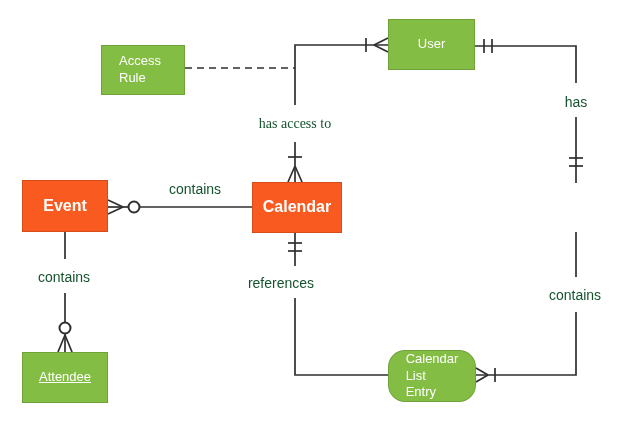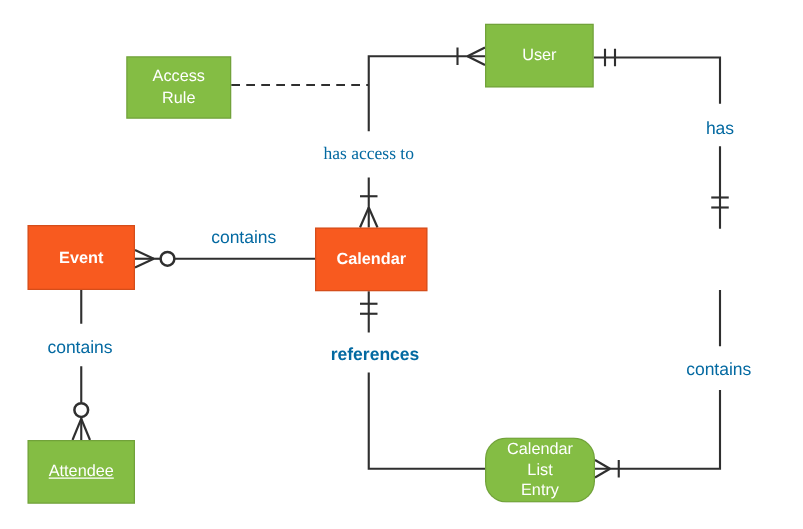--- a/index.html
+++ b/index.html
@@ -10,30 +10,30 @@
     font-family:"Liberation Sans","DejaVu Sans",sans-serif;
     overflow:hidden;
   }
   svg.connectors{position:absolute;left:0;top:0;width:642px;height:423px;}
   .ln{stroke:#2f2f2f;stroke-width:1.7;fill:none;}
   .dash{stroke-dasharray:7 5;}
   .dot{fill:#ffffff;stroke:#2f2f2f;stroke-width:2;}
   .entity{
     position:absolute;
     display:flex;align-items:center;justify-content:center;
-    color:#ffffff;font-size:13px;line-height:1.3;text-align:center;
+    color:#ffffff;font-size:13px;line-height:1.3;text-align:left;
     box-sizing:border-box;border:1px solid rgba(0,0,0,0.14);
     padding:2px 17px;
     user-select:none;
   }
   .entity.green{background:#84BD44;}
-  .entity.orange{background:#F85A1F;font-weight:bold;font-size:13px;}
+  .entity.orange{background:#F85A1F;font-weight:bold;font-size:16px;}
   .rel-label{
     position:absolute;transform:translate(-50%,-50%);
-    font-size:14px;color:#0369a1;white-space:nowrap;
+    font-size:14px;color:#14532d;white-space:nowrap;
     user-select:none;
   }
 </style>
 </head>
 <body>
 
 <div class="canvas">
 
   <svg class="connectors">
 
@@ -142,17 +142,17 @@
   </div>
 
   <div class="rel-label" style="left:295px;top:124px;font-family:Liberation Serif, serif;">has access to</div>
 
   <div class="rel-label" style="left:576px;top:102px;">has</div>
 
   <div class="rel-label" style="left:195px;top:189px;">contains</div>
 
   <div class="rel-label" style="left:64px;top:277px;">contains</div>
 
-  <div class="rel-label" style="left:300px;top:283px;font-weight:bold;">references</div>
+  <div class="rel-label" style="left:281px;top:283px;">references</div>
 
   <div class="rel-label" style="left:575px;top:295px;">contains</div>
 
 </div>
 
 </body></html>

